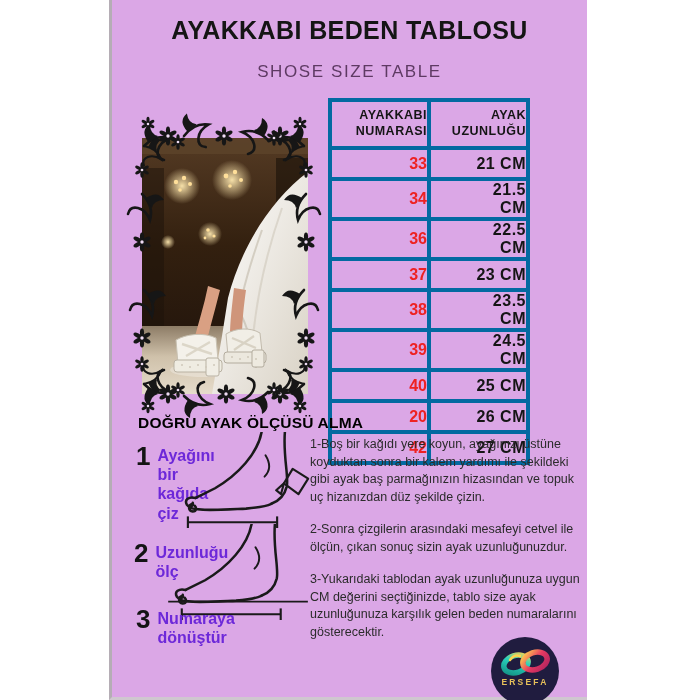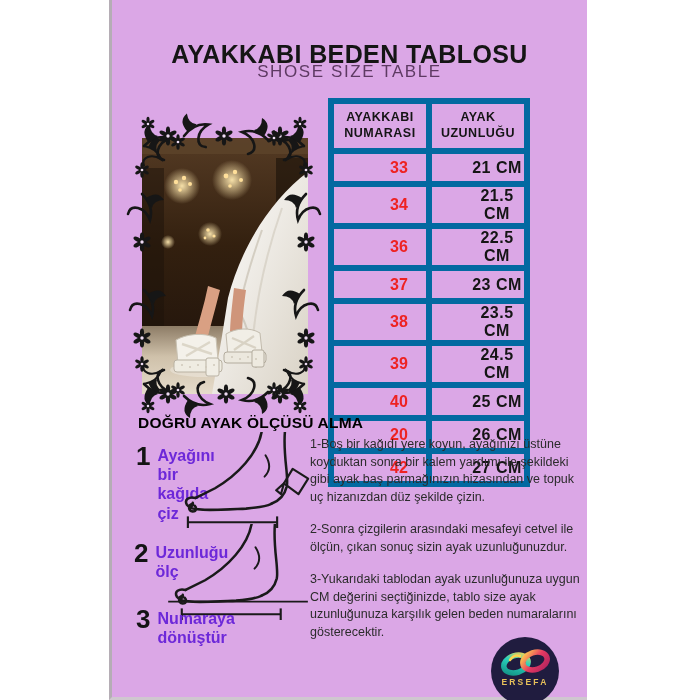--- a/index.html
+++ b/index.html
@@ -2,32 +2,32 @@
 <html><head>
 <meta charset="utf-8">
 <style>
   html,body{margin:0;padding:0;background:#ffffff;}
   .page{position:relative;width:700px;height:700px;background:#ffffff;overflow:hidden;
         font-family:"Liberation Sans", sans-serif;}
   .panel{position:absolute;left:109px;top:0;width:475px;height:697px;background:#dba7e6;
          border-left:3px solid #b5adb5;border-bottom:3px solid #cfc7cf;}
   
   .title{position:absolute;top:16px;left:0;width:100%;text-align:center;
-         font-size:25px;font-weight:bold;color:#151515;letter-spacing:.4px;margin-top:24px;}
+         font-size:25px;font-weight:bold;color:#151515;letter-spacing:.4px;}
   .subtitle{position:absolute;top:62px;left:0;width:100%;text-align:center;
             font-size:17px;color:#5e3a63;letter-spacing:1.6px;}
   
   .photo-frame{position:absolute;left:6px;top:110px;width:212px;height:308px;}
   .photo{position:absolute;left:24px;top:28px;width:166px;height:256px;overflow:hidden;}
   .photo svg{display:block;width:100%;height:100%;}
   .frame-svg{position:absolute;left:0;top:0;width:212px;height:308px;}
   
   table.size-table{position:absolute;left:216px;top:98px;width:202px;border-collapse:collapse;
                    background:transparent;table-layout:fixed;}
-  table.size-table th,table.size-table td{border:6px solid #0369a1;text-align:center;padding:0;}
+  table.size-table th,table.size-table td{border:4px solid #0369a1;text-align:right;padding:0;}
   table.size-table th{height:44px;font-size:12.5px;font-weight:bold;color:#151515;
                       letter-spacing:.5px;line-height:1.25;}
   table.size-table td{height:27px;font-size:16px;font-weight:bold;padding-left:38px;}
   td.size-cell{color:#ee2222;width:96px;}
   td.len-cell{color:#151515;letter-spacing:.5px;margin-left:40px;}
   
   .guide-heading{position:absolute;left:26px;top:414px;font-size:15.5px;font-weight:bold;
                  color:#000000;letter-spacing:.2px;}
   .step{position:absolute;display:flex;gap:7px;align-items:flex-start;width:110px;}
   .step-num{font-size:26px;font-weight:bold;color:#141414;line-height:1;}

